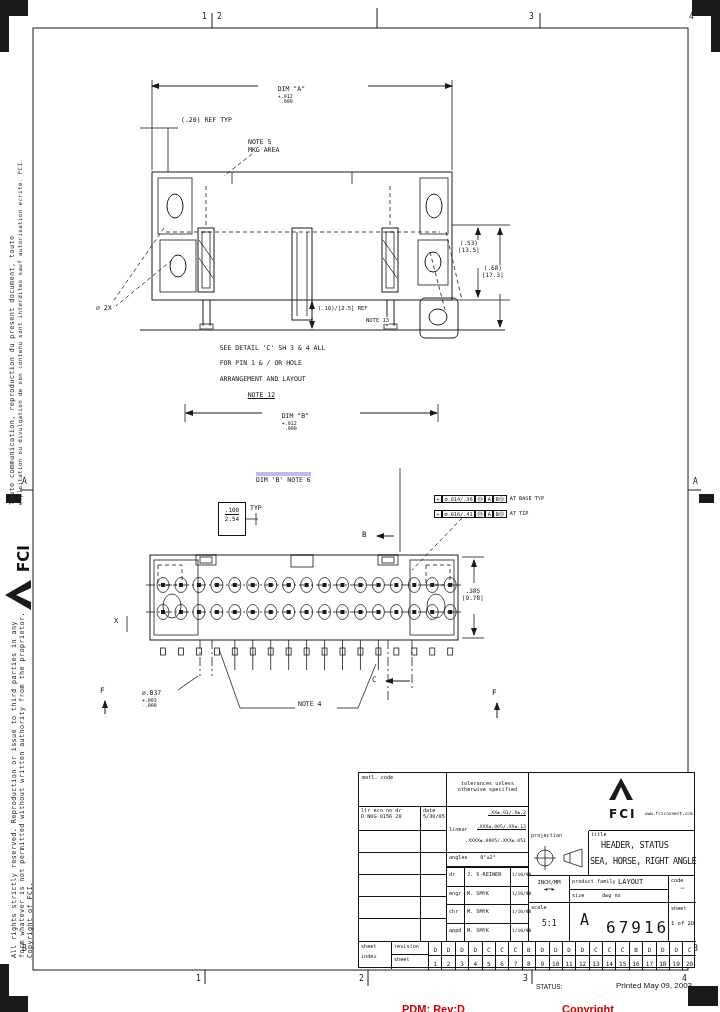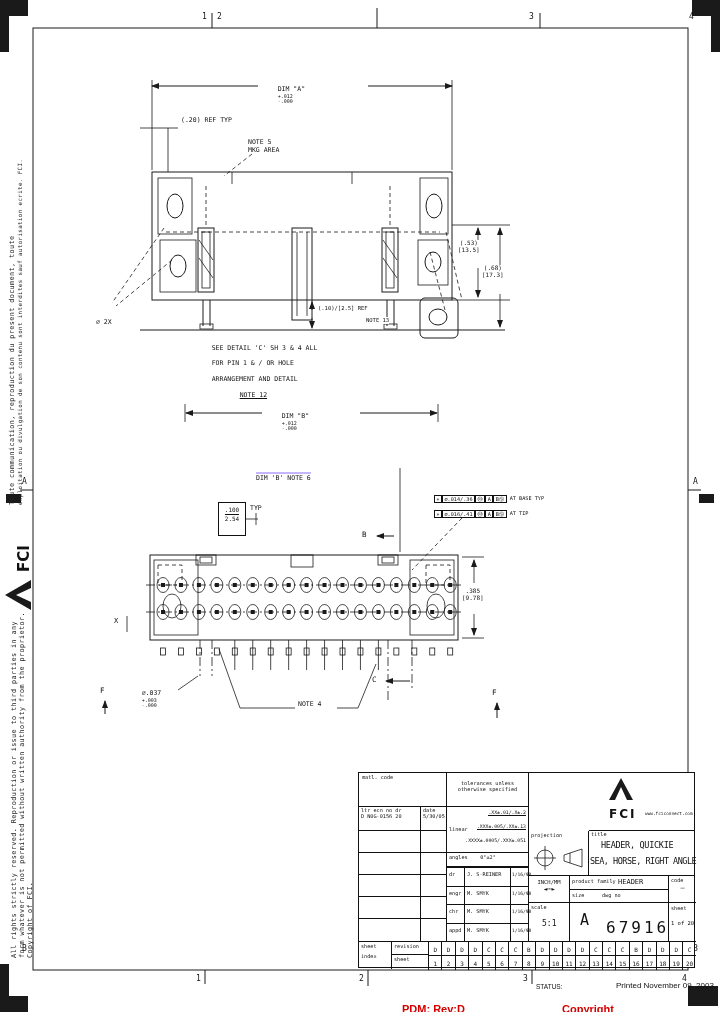--- a/index.html
+++ b/index.html
@@ -313,37 +313,37 @@
   <div class="rot legal" style="left:10px;top:958px;">All rights strictly reserved. Reproduction or issue to third parties in any</div>
   <div class="rot legal" style="left:18px;top:958px;">form whatever is not permitted without written authority from the proprietor.</div>
   <div class="rot legal" style="left:26px;top:958px;">Copyright of FCI.</div>
 
   <div class="lbl" style="left:262px;top:78px;">
     <span>DIM "A"</span>
     <span class="stk"><span>+.012</span><br><span>-.000</span></span>
   </div>
   <div class="lbl" style="left:181px;top:117px;">(.20) REF TYP</div>
   <div class="lbl" style="left:248px;top:139px;"><span>NOTE 5</span><br><span>MKG AREA</span></div>
-  <div class="lbl" style="left:96px;top:319px;">⌀ 2X</div>
+  <div class="lbl" style="left:96px;top:305px;">⌀ 2X</div>
   <div class="stack2" style="left:458px;top:240px;"><span>(.53)</span><br><span>[13.5]</span></div>
   <div class="stack2" style="left:482px;top:265px;"><span>(.68)</span><br><span>[17.3]</span></div>
   <div class="lbl tiny" style="left:318px;top:305px;background:#fff;">(.10)/[2.5] REF</div>
   <div class="lbl tiny" style="left:366px;top:317px;background:#fff;">NOTE 13</div>
-  <div class="lbl" style="left:196px;top:337px;">
+  <div class="lbl" style="left:204px;top:337px;">
     <span>SEE DETAIL 'C' SH 3 &amp; 4 ALL</span><br>
     <span>FOR PIN 1 &amp; / OR HOLE</span><br>
-    <span>ARRANGEMENT AND DETAIL</span><br>
+    <span>ARRANGEMENT AND LAYOUT</span><br>
     <span style="padding-left:28px;display:inline-block;text-decoration:underline;">NOTE 12</span>
   </div>
   <div class="lbl" style="left:266px;top:405px;">
     <span>DIM "B"</span>
     <span class="stk"><span>+.012</span><br><span>-.000</span></span>
   </div>
 
-  <div class="lbl" style="left:256px;top:472px;border-top:2px solid #c4b5fd;padding-top:1px;">DIM 'B' NOTE 6</div>
+  <div class="lbl" style="left:256px;top:472px;border-top:4px solid #c4b5fd;padding-top:1px;">DIM 'B' NOTE 6</div>
   <div class="fcf" style="left:434px;top:495px;">
     <span class="c">⌖</span>
     <span class="c">⌀.014/.36</span>
     <span class="c">Ⓜ</span>
     <span class="c">A</span>
     <span class="c">BⓈ</span>
     <span class="sfx">AT BASE TYP</span>
   </div>
   <div class="fcf" style="left:434px;top:510px;">
     <span class="c">⌖</span>
@@ -436,32 +436,32 @@
         <circle class="ln thin" cx="13" cy="14" r="8"></circle>
         <line class="ln thin" x1="13" y1="2" x2="13" y2="26"></line>
         <line class="ln thin" x1="2" y1="14" x2="24" y2="14"></line>
         <path class="ln thin" d="M50,5 L32,11 L32,17 L50,23 Z"></path>
         <line class="ln thin" x1="38" y1="9" x2="38" y2="19"></line>
       </svg>
     </div>
 
     <div class="cell bB" style="left:230px;top:58px;width:106px;height:45px;">
       <div class="clab" style="position:absolute;left:2px;top:1px;">title</div>
-      <div style="position:absolute;left:12px;top:9px;font-size:8.5px;letter-spacing:-0.3px;white-space:nowrap;">HEADER, QUICKIE</div>
+      <div style="position:absolute;left:12px;top:9px;font-size:8.5px;letter-spacing:-0.3px;white-space:nowrap;">HEADER, STATUS</div>
       <div style="position:absolute;left:1px;top:25px;font-size:8.5px;letter-spacing:-0.5px;white-space:nowrap;">SEA, HORSE, RIGHT ANGLE</div>
     </div>
 
     <div class="cell bR bB" style="left:170px;top:103px;width:41px;height:27px;text-align:center;">
       <div style="font-size:5.5px;margin-top:3px;">INCH/MM</div>
       <div style="font-size:6px;letter-spacing:-1px;">◄──►</div>
     </div>
 
     <div class="cell bR bB" style="left:211px;top:103px;width:99px;height:14px;">
       <span class="clab" style="position:absolute;left:2px;top:3px;">product family</span>
-      <span style="position:absolute;left:48px;top:2px;font-size:7px;">HEADER</span>
+      <span style="position:absolute;left:48px;top:2px;font-size:7px;">LAYOUT</span>
     </div>
 
     <div class="cell bR bB" style="left:211px;top:117px;width:99px;height:13px;">
       <span class="clab" style="position:absolute;left:2px;top:3px;">size</span>
       <span class="clab" style="position:absolute;left:32px;top:3px;">dwg no</span>
     </div>
 
     <div class="cell bB" style="left:310px;top:103px;width:27px;height:27px;text-align:center;">
       <div class="clab" style="margin-top:2px;text-align:left;padding-left:2px;">code</div>
       <div style="font-size:7px;">—</div>
@@ -532,15 +532,15 @@
         <div class="idxcell">17</div>
         <div class="idxcell">18</div>
         <div class="idxcell">19</div>
         <div class="idxcell">20</div>
       </div>
   </div>
 
   <div style="position:absolute;left:402px;top:979px;font-size:11px;" class="footer-red">PDM: Rev:D</div>
   <div style="position:absolute;left:536px;top:983px;font-size:6.5px;font-family:'Liberation Sans',sans-serif;color:#111;">STATUS:</div>
   <div style="position:absolute;left:562px;top:979px;font-size:11px;" class="footer-red">Copyright</div>
-  <div style="position:absolute;left:616px;top:981px;font-size:8px;font-family:'Liberation Sans',sans-serif;color:#111;">Printed November 09, 2003</div>
+  <div style="position:absolute;left:616px;top:981px;font-size:8px;font-family:'Liberation Sans',sans-serif;color:#111;">Printed May 09, 2003</div>
 
 </div>
 
 </body></html>

